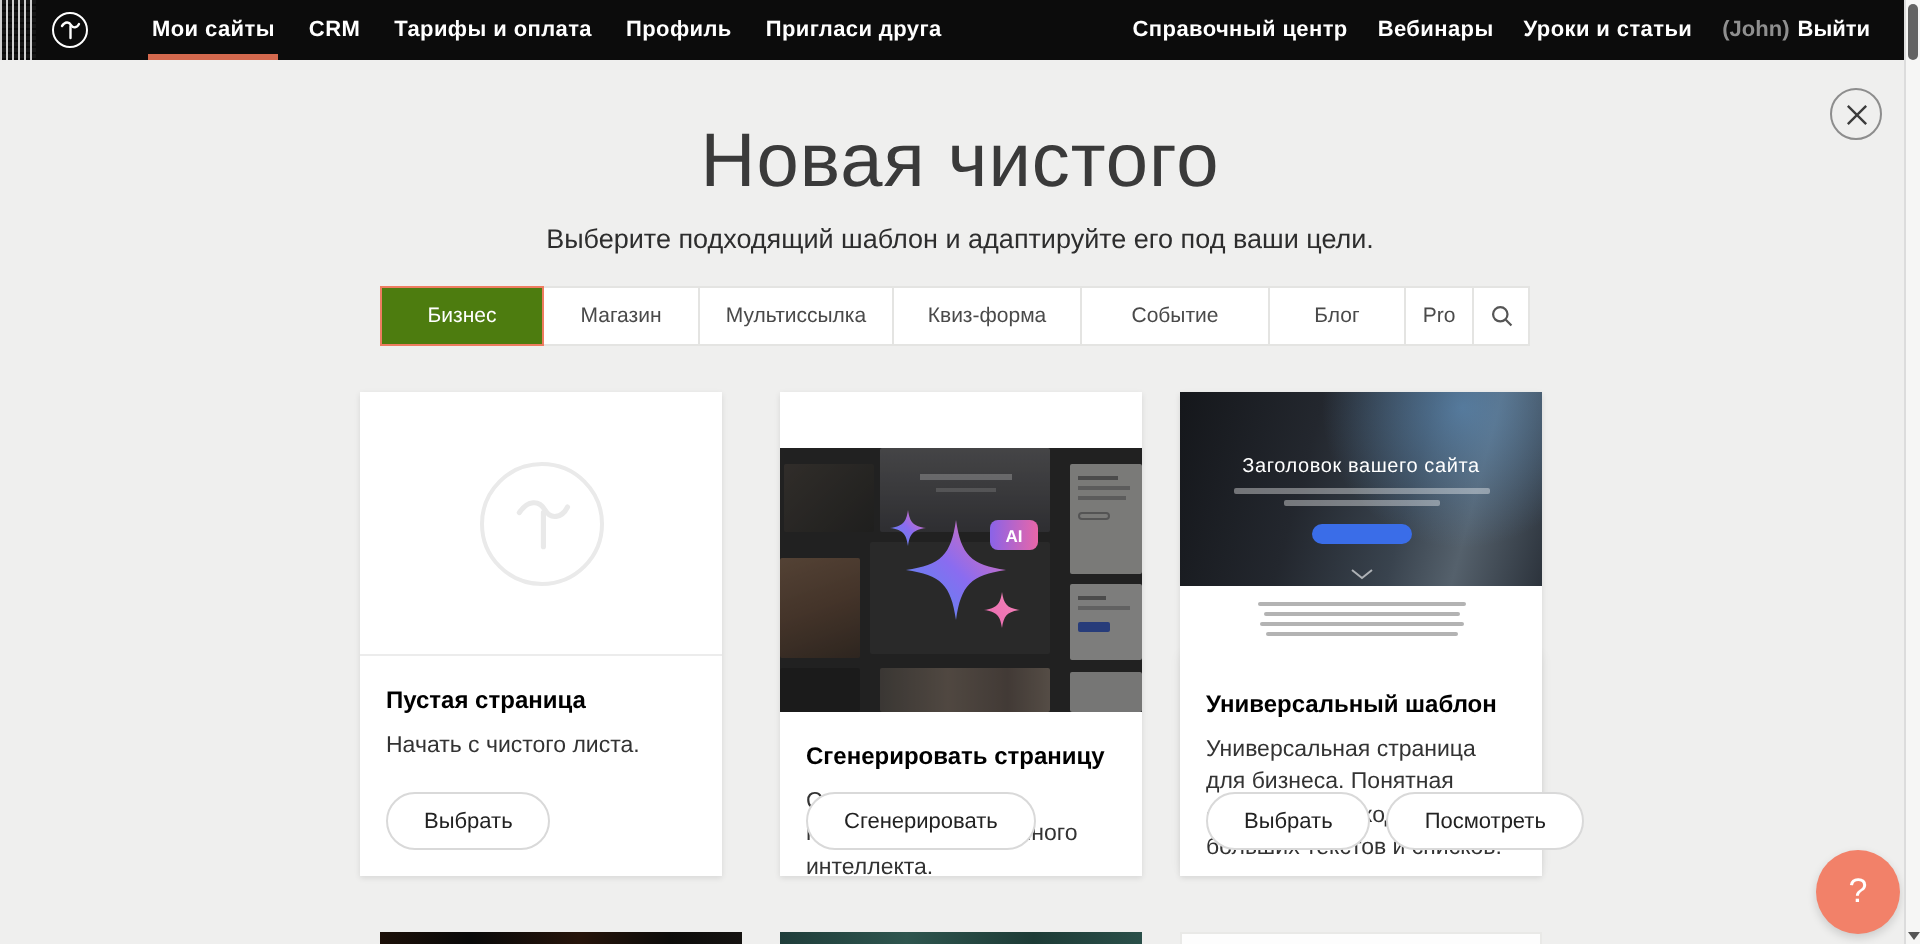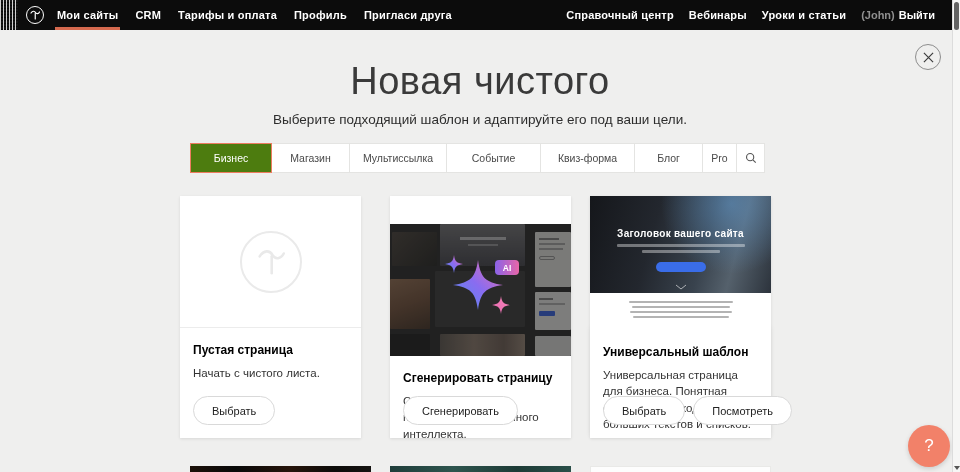--- a/index.html
+++ b/index.html
@@ -11,21 +11,21 @@
   .topbar{ position:absolute; top:0; left:0; width:952px; height:30px; background:#0c0c0c;
            display:flex; align-items:center; color:#fff; }
   .pattern{ width:18px; height:30px; flex:0 0 18px;
             background-color:#161616;
             background-image:
               repeating-linear-gradient(90deg, #cfcfcf 0 1px, rgba(0,0,0,0) 1px 3px),
               repeating-linear-gradient(0deg, rgba(0,0,0,.55) 0 1px, rgba(0,0,0,0) 1px 3px);
   }
   .logo{ width:18px; height:18px; border:1.4px solid #fff; border-radius:50%;
          margin-left:8px; display:flex; align-items:center; justify-content:center; cursor:pointer; }
-  .nav{ display:flex; align-items:stretch; height:30px; margin-left:13px; gap:17px; }
+  .nav{ display:flex; align-items:stretch; height:30px; margin-left:32px; gap:17px; }
   .nav-item{ display:flex; align-items:center; font-size:11px; font-weight:700; cursor:pointer;
              position:relative; letter-spacing:.2px; }
   .nav-item .underline{ position:absolute; left:-2px; right:-2px; bottom:0; height:3px; background:#d4694e; }
   .grow{ flex:1; }
   .nav-right{ display:flex; align-items:center; gap:15px; margin-right:17px; font-size:11px; font-weight:700; }
   .user-wrap{ display:flex; gap:4px; cursor:pointer; }
   .user-name{ color:#8f8f8f; font-weight:700; }
 
   
   .scrollbar{ position:absolute; top:0; right:0; width:8px; height:472px; background:#f6f6f5;
@@ -76,21 +76,21 @@
   .ai-badge{ position:absolute; left:105px; top:36px; width:24px; height:15px; border-radius:4px;
              background:linear-gradient(90deg,#8a63e8,#e866a8);
              color:#fff; font-size:8.5px; font-weight:700; display:flex; align-items:center; justify-content:center; }
 
   
   .uni-hero{ position:relative; height:97px; overflow:hidden;
              background:
                radial-gradient(circle at 78% 8%, rgba(96,150,200,.6), rgba(0,0,0,0) 42%),
                linear-gradient(105deg,#15171b 0%,#23272e 35%,#39434e 62%,#55616c 78%,#2c333c 100%); }
   .hero-title{ position:absolute; top:32px; left:0; width:100%; text-align:center;
-               color:#fff; font-size:10px; font-weight:700; letter-spacing:.3px; }
+               color:#fff; font-size:10px; font-weight:400; letter-spacing:.3px; }
   .hero-line{ position:absolute; left:50%; transform:translateX(-50%); height:2.5px;
               background:rgba(255,255,255,.38); border-radius:1px; }
   .hero-btn{ position:absolute; top:66px; left:50%; transform:translateX(-50%); width:50px; height:10px;
              border-radius:5px; background:#3a6de8; cursor:pointer; }
   .hero-chevron{ position:absolute; bottom:3px; left:50%; transform:translateX(-50%); opacity:.6; }
   .uni-textblock{ position:relative; height:37px; background:#fff; padding-top:8px; }
   .gray-line{ margin:0 auto 3px auto; height:2px; background:#b3b3b3; border-radius:1px; }
   .uni-info{ box-shadow:0 -3px 6px rgba(0,0,0,.05); background:#fff; height:108px; position:static; }
 
   
@@ -158,22 +158,22 @@
       <path d="M1,1 L11,11 M11,1 L1,11" stroke="#3c3c3c" stroke-width="1.3"></path>
     </svg>
   </div>
   <div class="page-title">Новая чистого</div>
   <div class="page-subtitle">Выберите подходящий шаблон и адаптируйте его под ваши цели.</div>
 
   <div class="tabs">
     <div class="tab active" style="flex:0 0 82px">Бизнес</div>
     <div class="tab" style="flex:0 0 79px">Магазин</div>
     <div class="tab" style="flex:0 0 98px">Мультиссылка</div>
+    <div class="tab" style="flex:0 0 95px">Квиз-форма</div>
     <div class="tab" style="flex:0 0 95px">Событие</div>
-    <div class="tab" style="flex:0 0 95px">Квиз-форма</div>
     <div class="tab" style="flex:0 0 69px">Блог</div>
     <div class="tab" style="flex:0 0 35px">Pro</div>
     <div class="tab" style="flex:0 0 29px">
       <svg width="12" height="12" viewBox="0 0 14 14" fill="none" stroke="#555" stroke-width="1.3">
         <circle cx="6" cy="6" r="4.2"></circle>
           <path d="M9.2,9.2 L12.5,12.5"></path>
       </svg>
     </div>
   </div>
 

